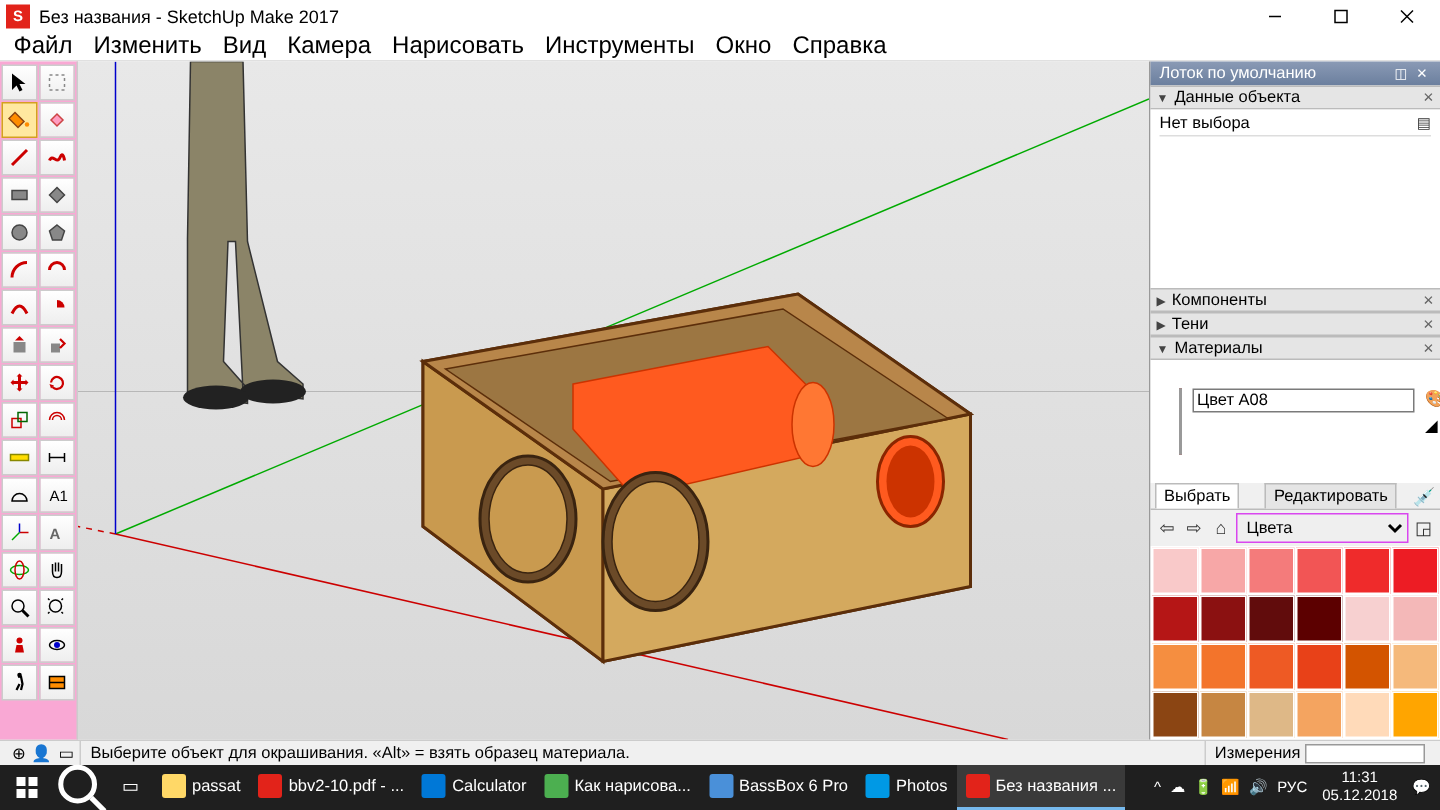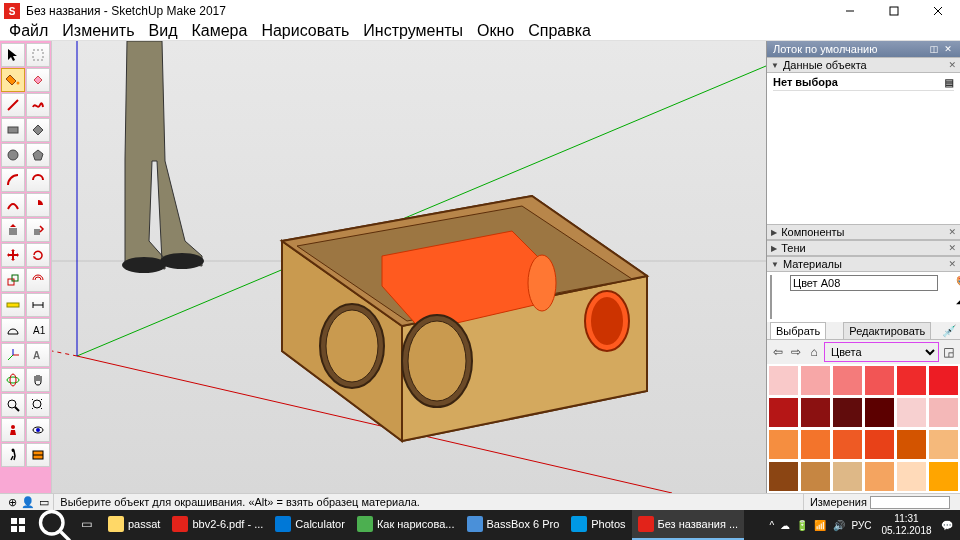--- a/index.html
+++ b/index.html
@@ -29,26 +29,26 @@
 
 .tray-right { width:194px; background:#f0f0f0; border-left:1px solid #999; display:flex; flex-direction:column; }
 .tray-title { background:linear-gradient(#8a9ab5,#6b7f9e); color:#fff; padding:2px 6px; font-size:11px; display:flex; align-items:flex-end; justify-content:space-between; }
 .tray-title .tray-ctrl { display:flex; gap:2px; }
 .tray-title .tray-ctrl span { width:12px; height:12px; display:flex; align-items:center; justify-content:center; font-size:9px; cursor:pointer; }
 .panel-header { background:#e5e5e5; border-top:1px solid #bbb; border-bottom:1px solid #bbb; padding:1px 4px; display:flex; align-items:center; font-size:11px; cursor:pointer; }
 .panel-header .arrow { margin-right:4px; font-size:8px; color:#444; }
 .panel-header .flex { flex:1; }
 .panel-header .panel-x { font-size:9px; color:#666; }
 .panel-body { background:#fff; padding:3px 6px; font-size:11px; }
-.no-select { display:flex; justify-content:space-between; align-items:center; border-bottom:1px solid #ddd; padding-bottom:2px; font-weight:bold; }
+.no-select { display:flex; justify-content:space-between; align-items:center; border-bottom:1px solid #ddd; padding-bottom:2px; font-weight:normal; }
 .no-select .icon-small { font-size:10px; color:#333; }
 .panel-spacer { flex:1; background:#fff; }
 
 
-.mat-preview-row { display:flex; padding:3px; background:#fff; gap:18px; }
+.mat-preview-row { display:flex; padding:19px; background:#fff; gap:7px; }
 .mat-preview { width:44px; height:44px; background:#5c0000; border:1px solid #999; }
 .mat-name-box { flex:1; display:flex; flex-direction:column; gap:2px; }
 .mat-name-box input { font-size:11px; border:1px solid #7a7a7a; padding:1px 2px; }
 .mat-side-icons { width:16px; display:flex; flex-direction:column; gap:4px; align-items:center; }
 .mat-side-icons div { width:14px; height:14px; font-size:11px; }
 .mat-tabs { display:flex; align-items:center; padding:0 3px; background:#f0f0f0; border-bottom:1px solid #bbb; }
 .mat-tab { padding:2px 5px; font-size:11px; border:1px solid #bbb; border-bottom:none; background:#fff; margin-right:1px; }
 .mat-tab.inactive { background:#e5e5e5;margin-left:16px; }
 .mat-dropper { margin-left:auto; font-size:12px; }
 .mat-nav { display:flex; align-items:center; padding:2px 3px; gap:2px; background:#f0f0f0; }
@@ -493,21 +493,21 @@
   <div class="tb-item">
       <div class="tb-icon">▭</div>
     </div>
   <div id="tb-items" style="display:flex;height:100%">
       <div class="tb-item">
         <div class="tb-icon" style="background:#ffd867;border-radius:2px;width:16px;height:16px"></div>
         <span>passat</span>
       </div>
       <div class="tb-item">
         <div class="tb-icon" style="background:#e2231a;border-radius:2px;width:16px;height:16px"></div>
-        <span>bbv2-6.pdf - ...</span>
+        <span>bbv2-10.pdf - ...</span>
       </div>
       <div class="tb-item">
         <div class="tb-icon" style="background:#0078d7;border-radius:2px;width:16px;height:16px"></div>
         <span>Calculator</span>
       </div>
       <div class="tb-item">
         <div class="tb-icon" style="background:#4caf50;border-radius:2px;width:16px;height:16px"></div>
         <span>Как нарисова...</span>
       </div>
       <div class="tb-item">

